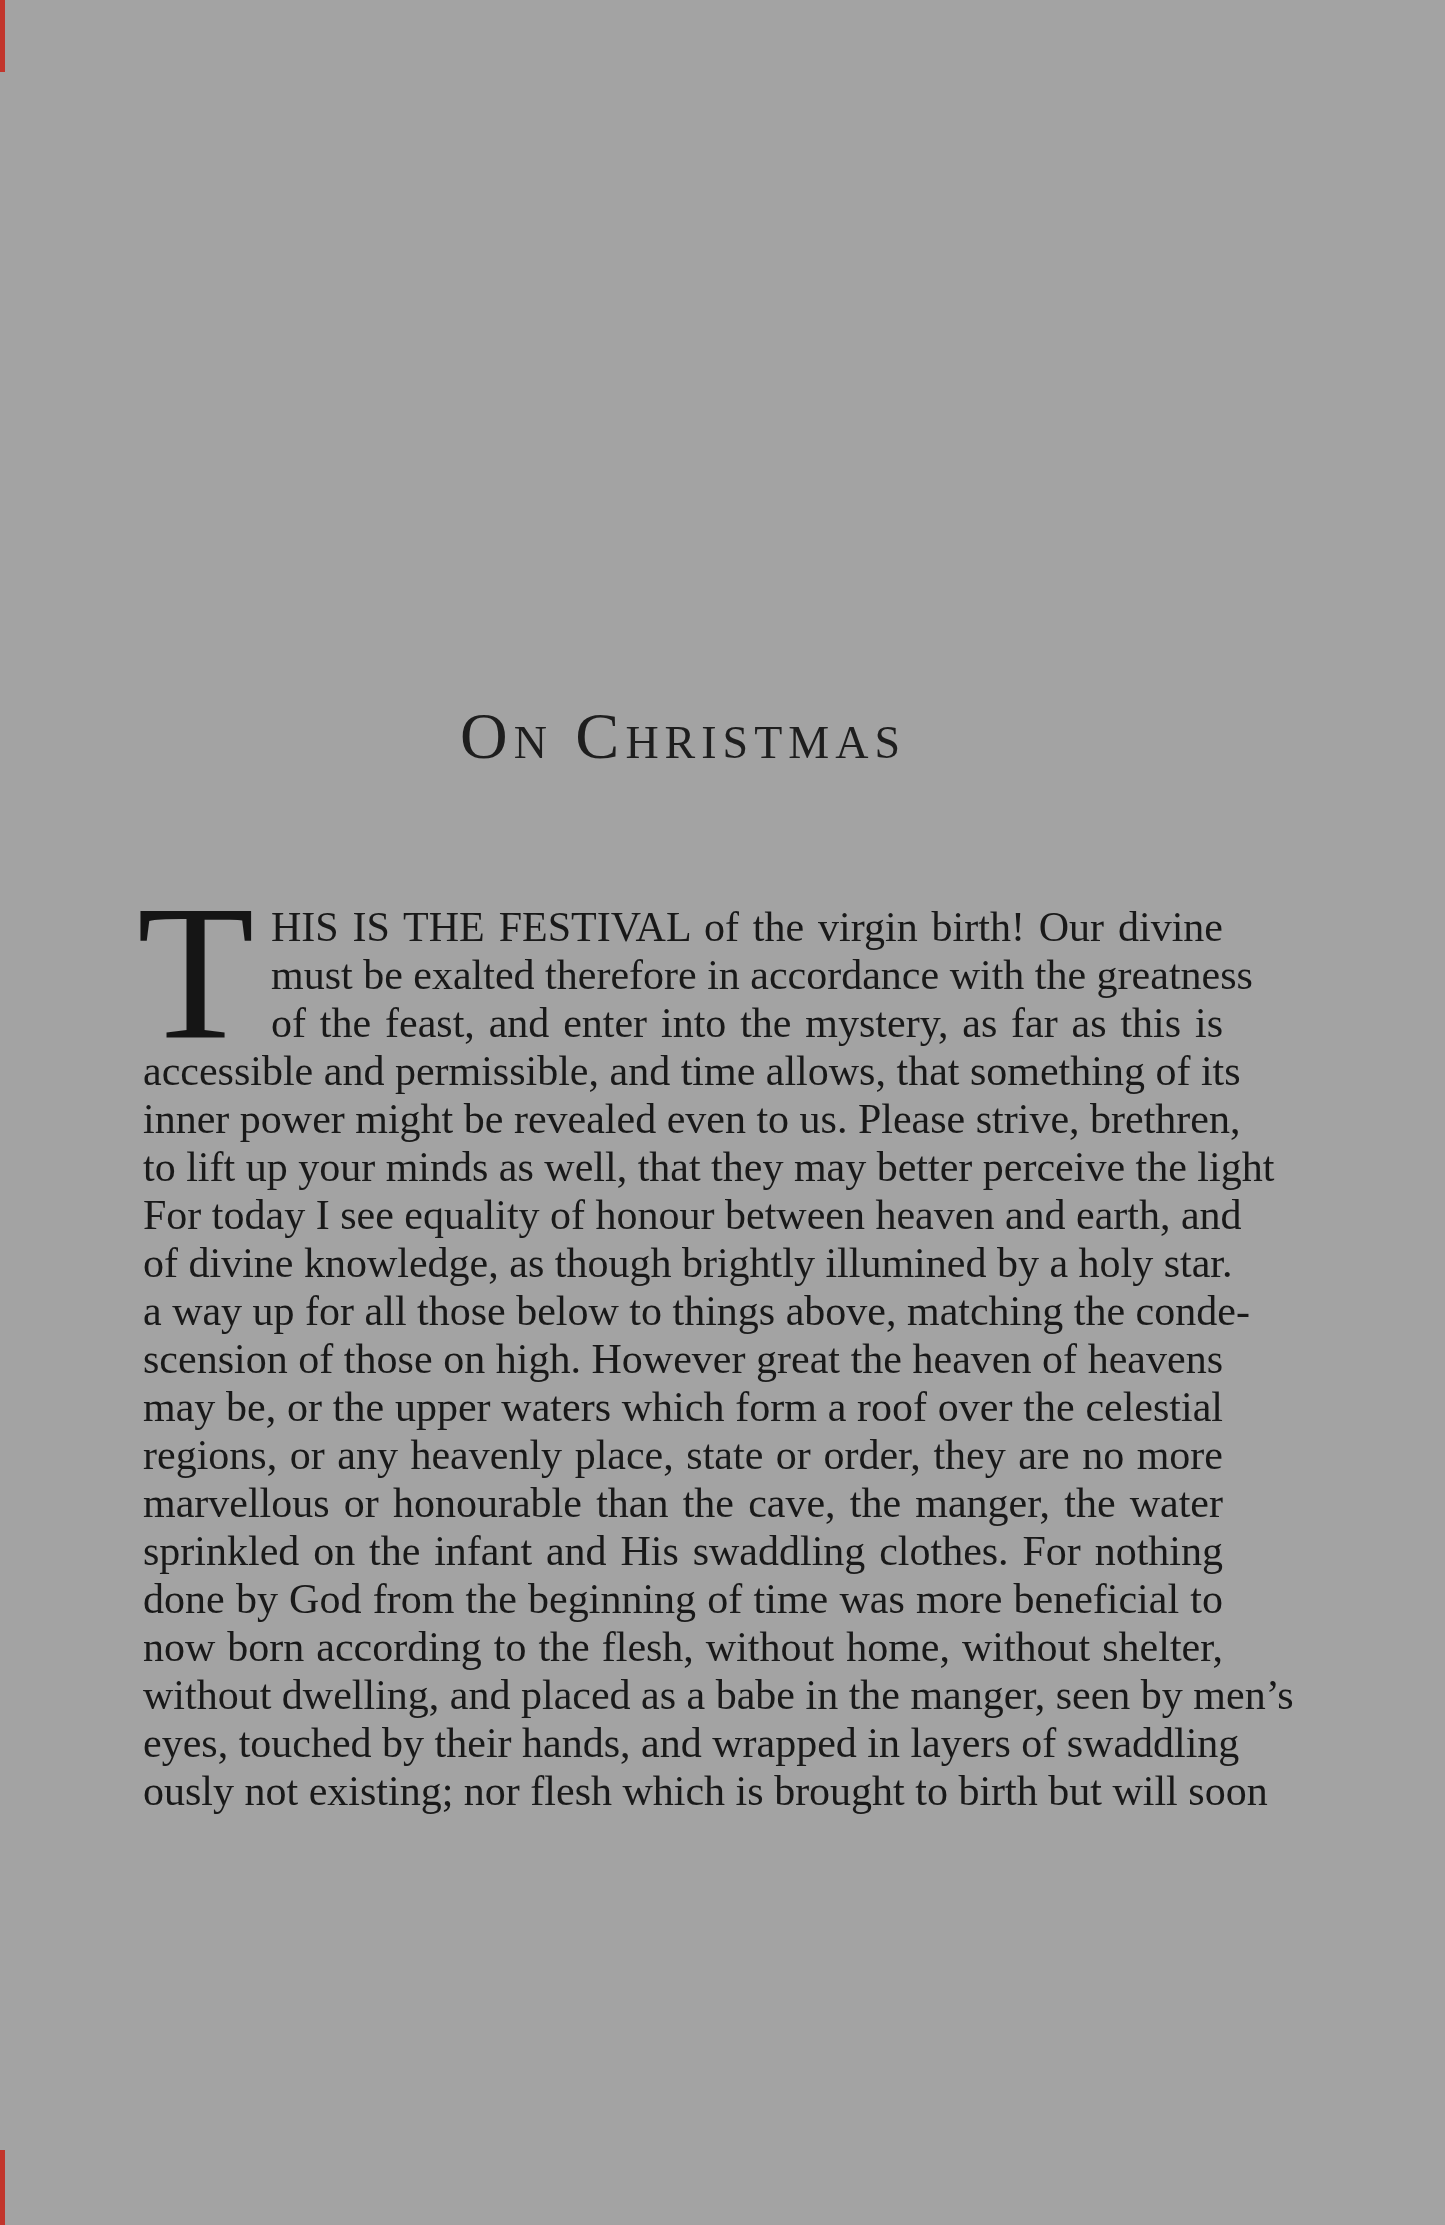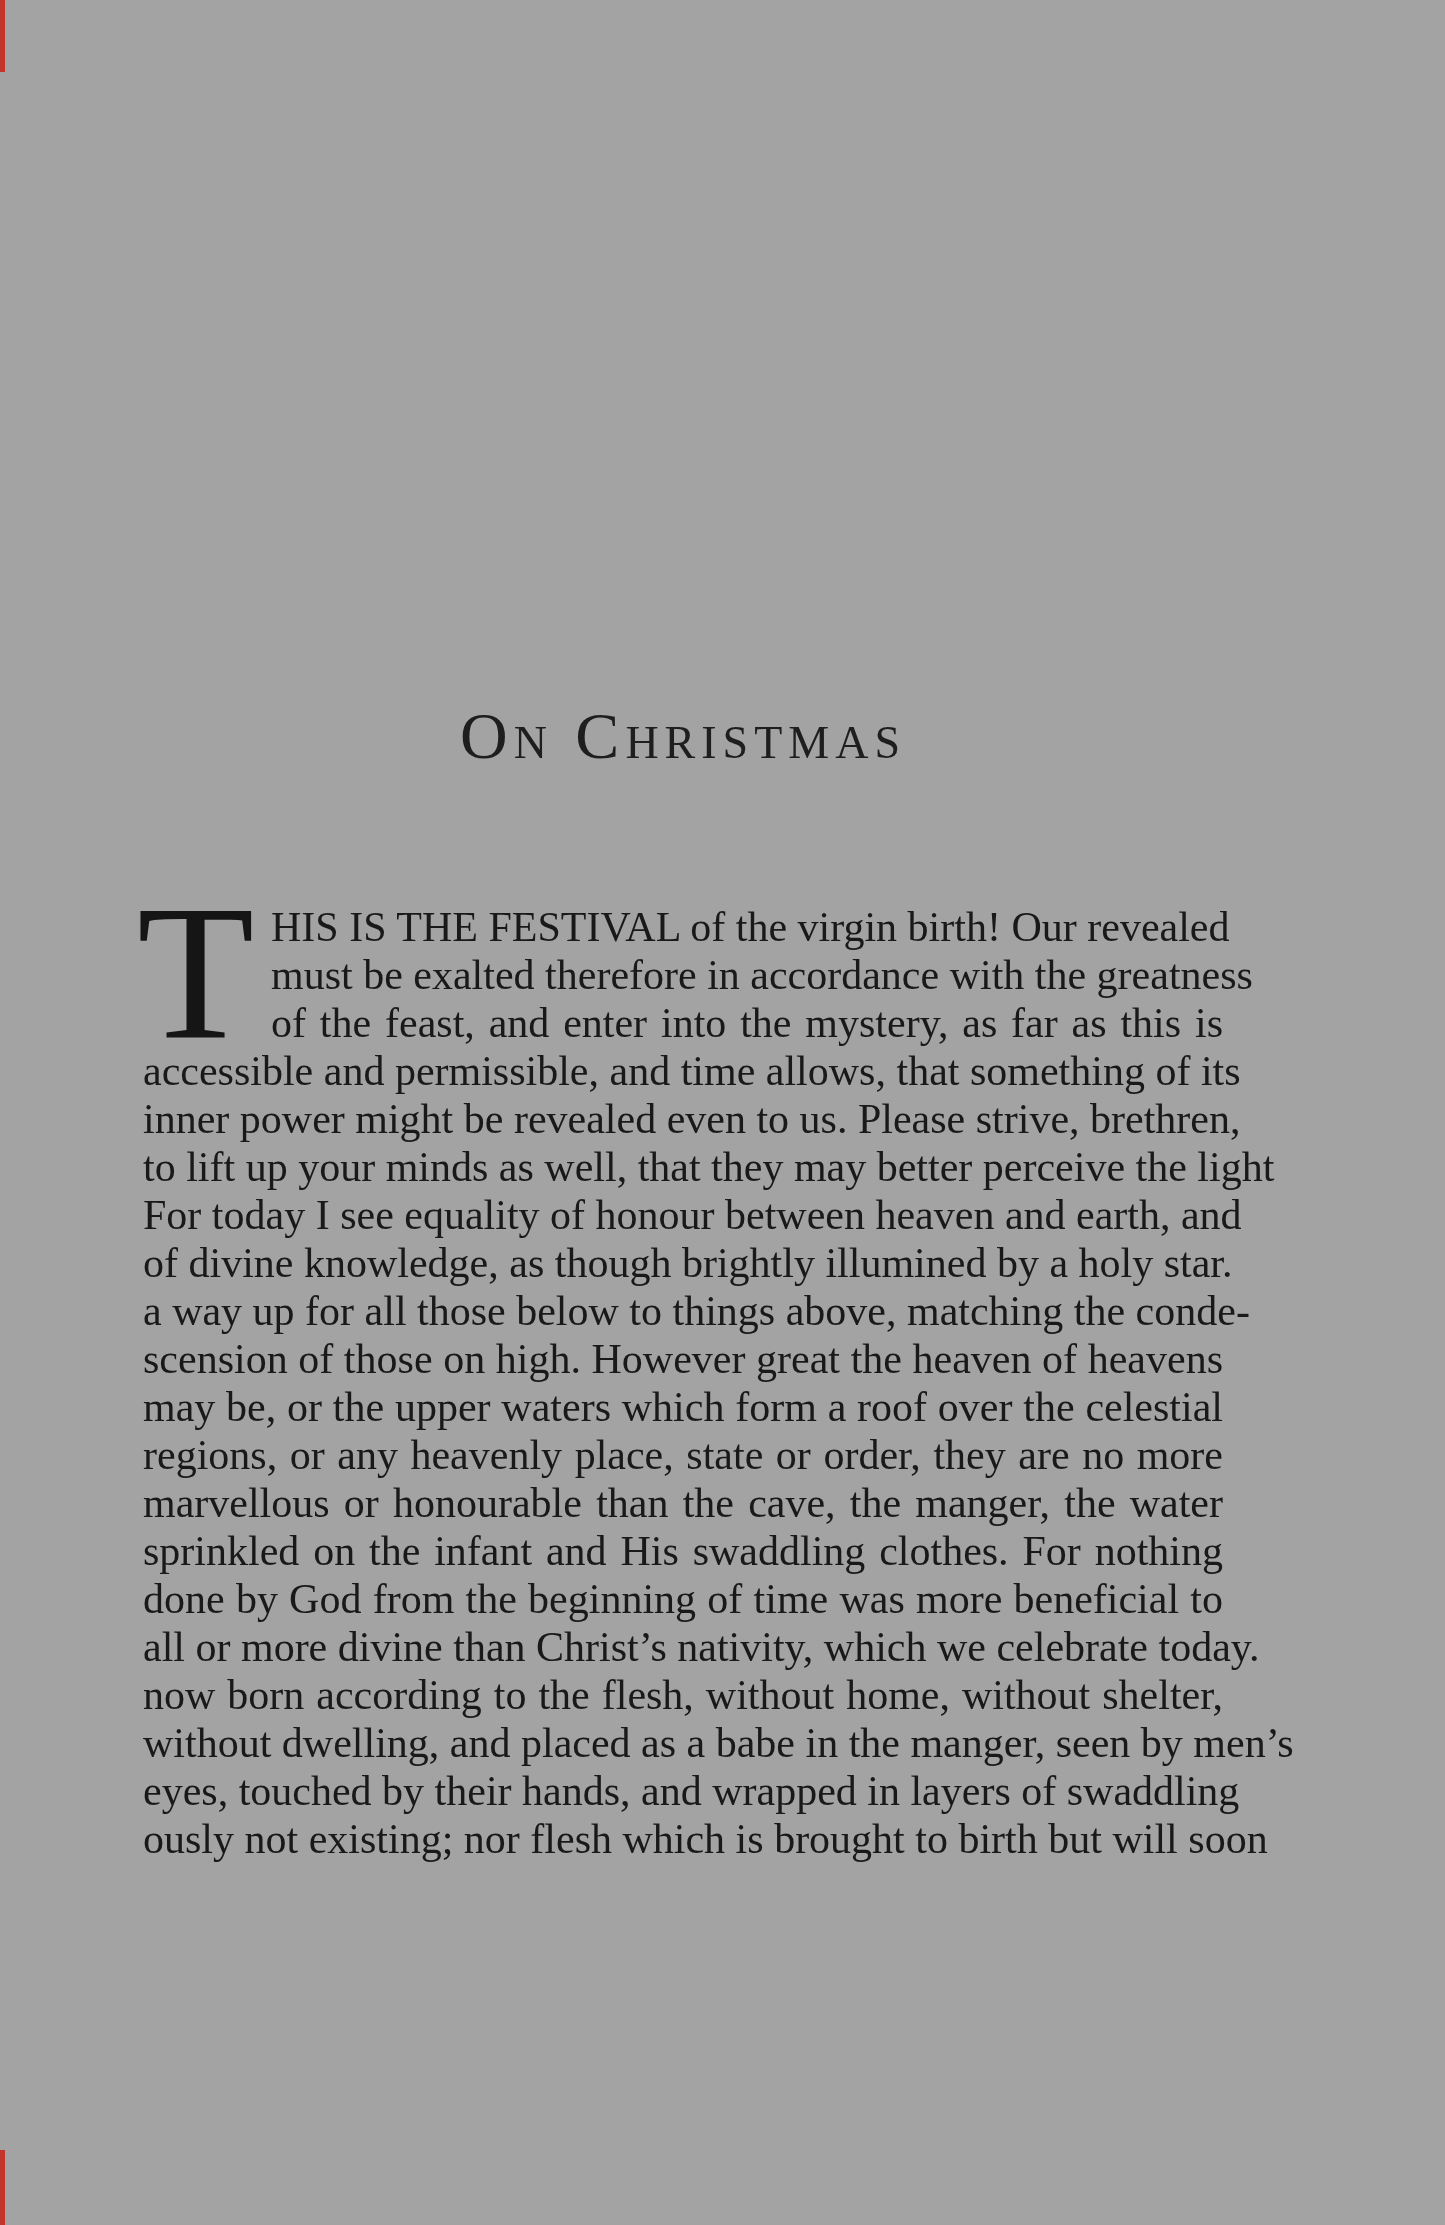--- a/index.html
+++ b/index.html
@@ -69,34 +69,33 @@
 <body>
 
 <div class="page">
   <div class="edge-mark top" style="background: rgb(194, 53, 44);"></div>
   <div class="edge-mark bottom" style="background: rgb(194, 53, 44);"></div>
 
   <div class="chapter-title">On Christmas</div>
 
   <div class="textblock" id="textblock">
     <span class="dropcap">T</span>
-  <div class="line indent-dropcap">HIS IS THE FESTIVAL of the virgin birth! Our revealed</div>
+  <div class="line indent-dropcap">HIS IS THE FESTIVAL of the virgin birth! Our divine</div>
       <div class="line indent-dropcap">must be exalted therefore in accordance with the greatness</div>
       <div class="line indent-dropcap">of the feast, and enter into the mystery, as far as this is</div>
       <div class="line">accessible and permissible, and time allows, that something of its</div>
       <div class="line">inner power might be revealed even to us. Please strive, brethren,</div>
       <div class="line">to lift up your minds as well, that they may better perceive the light</div>
       <div class="line">For today I see equality of honour between heaven and earth, and</div>
       <div class="line">of divine knowledge, as though brightly illumined by a holy star.</div>
       <div class="line">a way up for all those below to things above, matching the conde-</div>
       <div class="line">scension of those on high. However great the heaven of heavens</div>
       <div class="line">may be, or the upper waters which form a roof over the celestial</div>
       <div class="line">regions, or any heavenly place, state or order, they are no more</div>
       <div class="line">marvellous or honourable than the cave, the manger, the water</div>
       <div class="line">sprinkled on the infant and His swaddling clothes. For nothing</div>
       <div class="line">done by God from the beginning of time was more beneficial to</div>
-      <div class="line">all or more divine than Christ’s nativity, which we celebrate today.</div>
       <div class="line">now born according to the flesh, without home, without shelter,</div>
       <div class="line">without dwelling, and placed as a babe in the manger, seen by men’s</div>
       <div class="line">eyes, touched by their hands, and wrapped in layers of swaddling</div>
       <div class="line">ously not existing; nor flesh which is brought to birth but will soon</div>
     </div>
 </div>
 
 </body></html>

